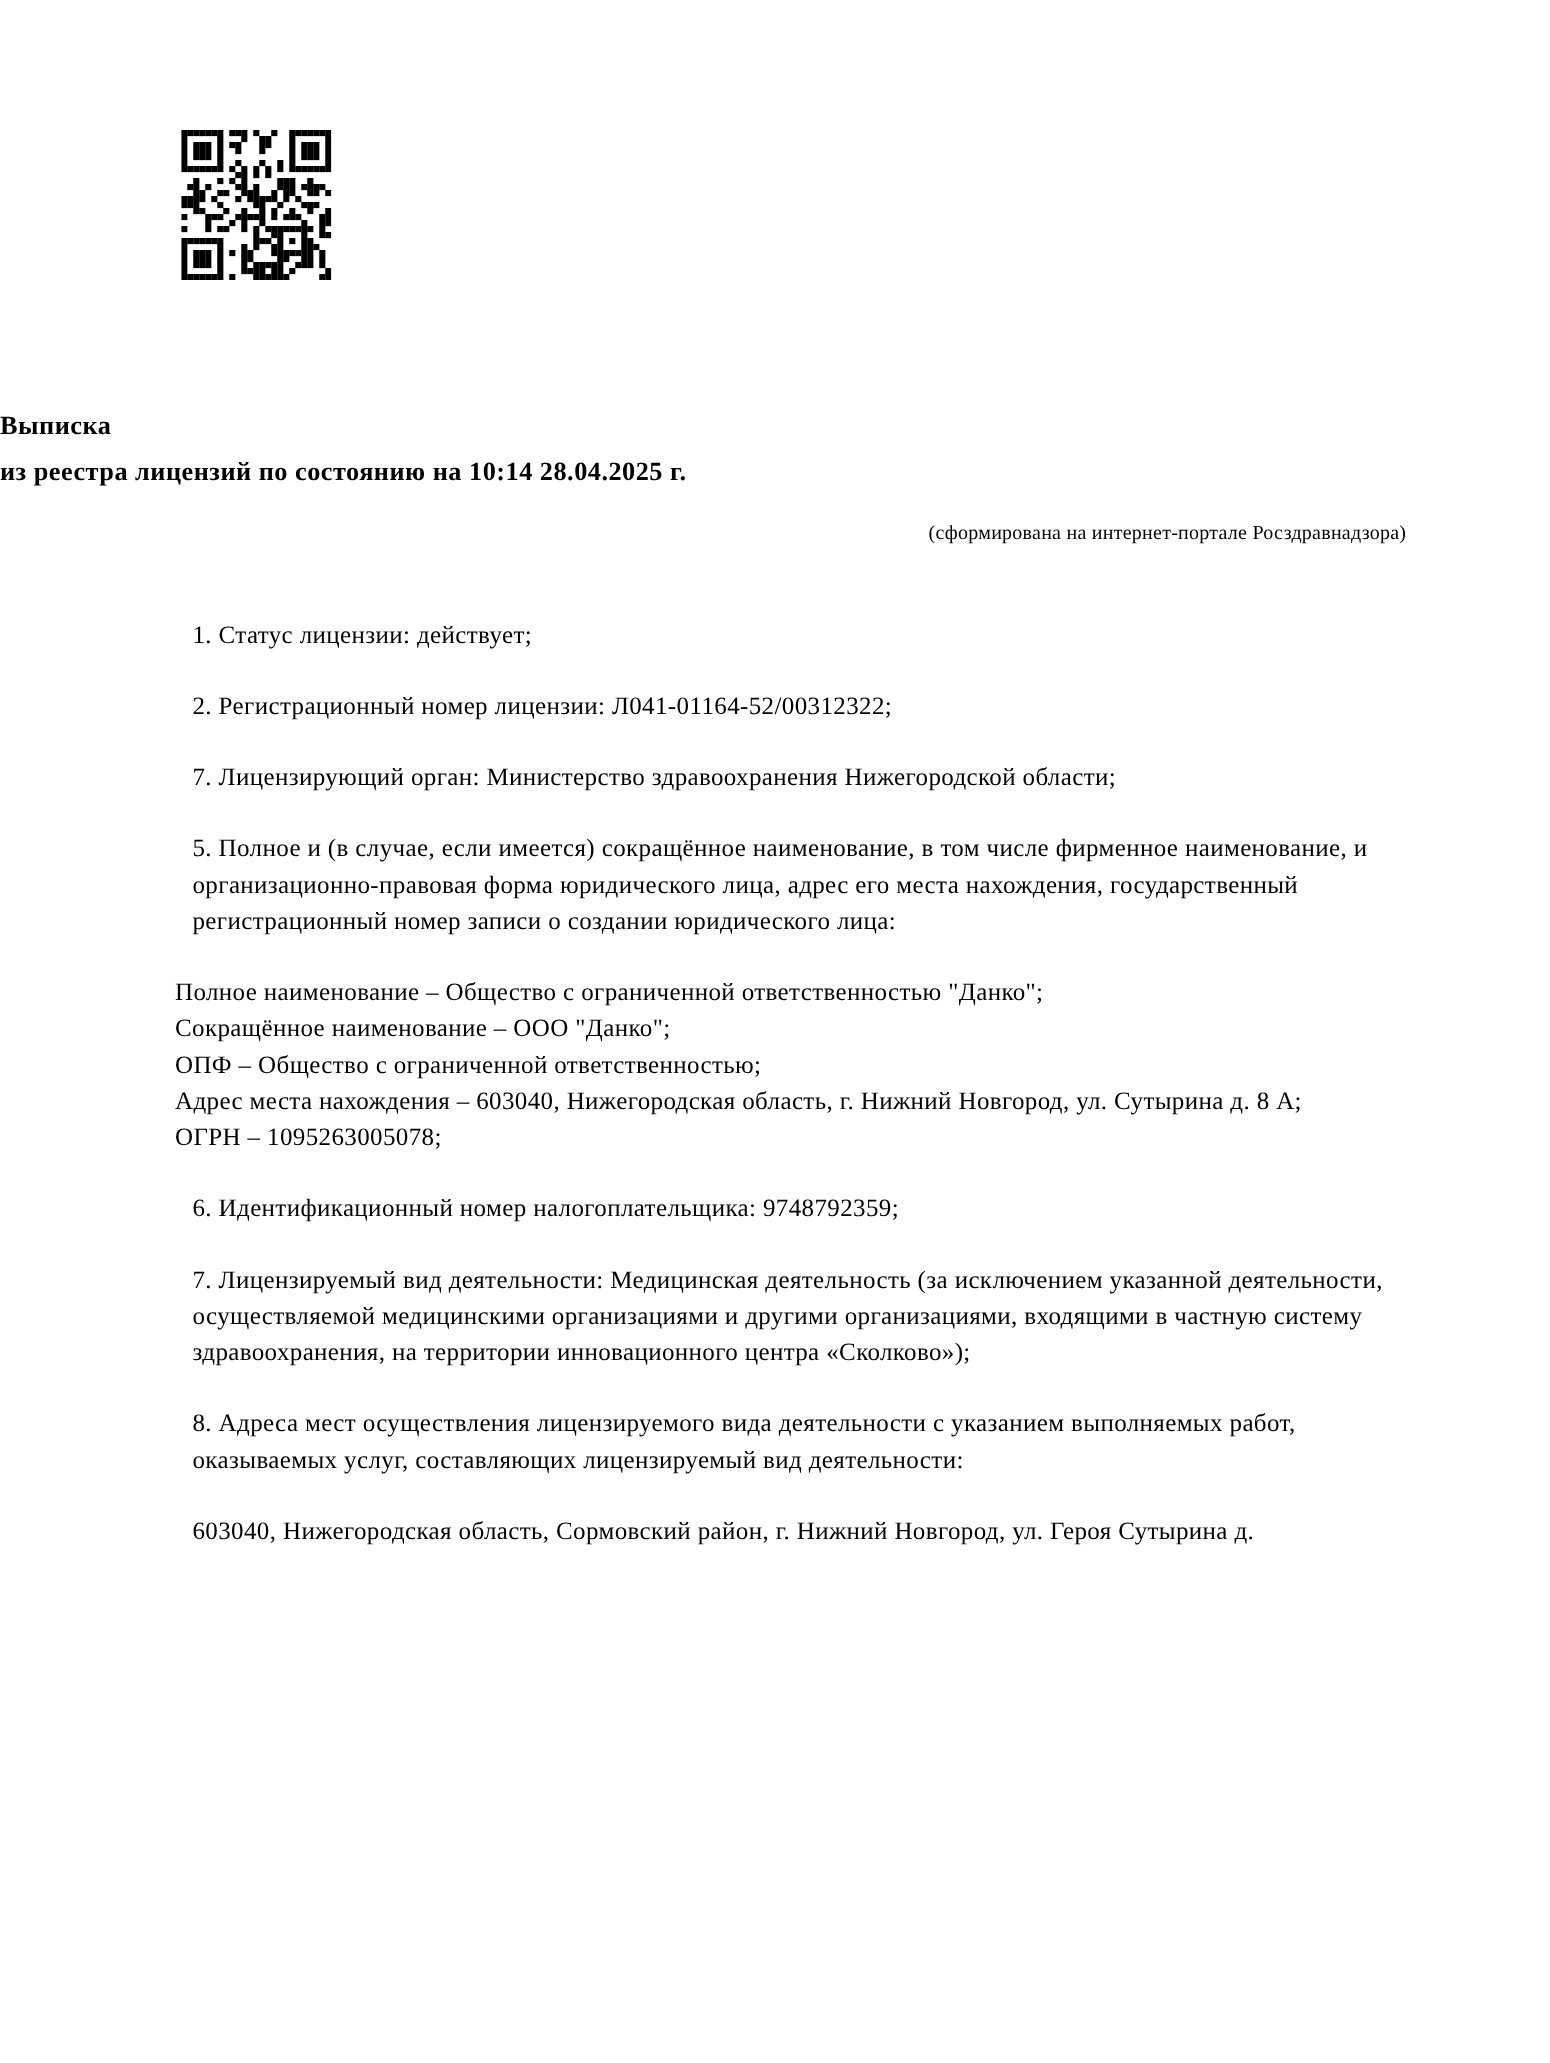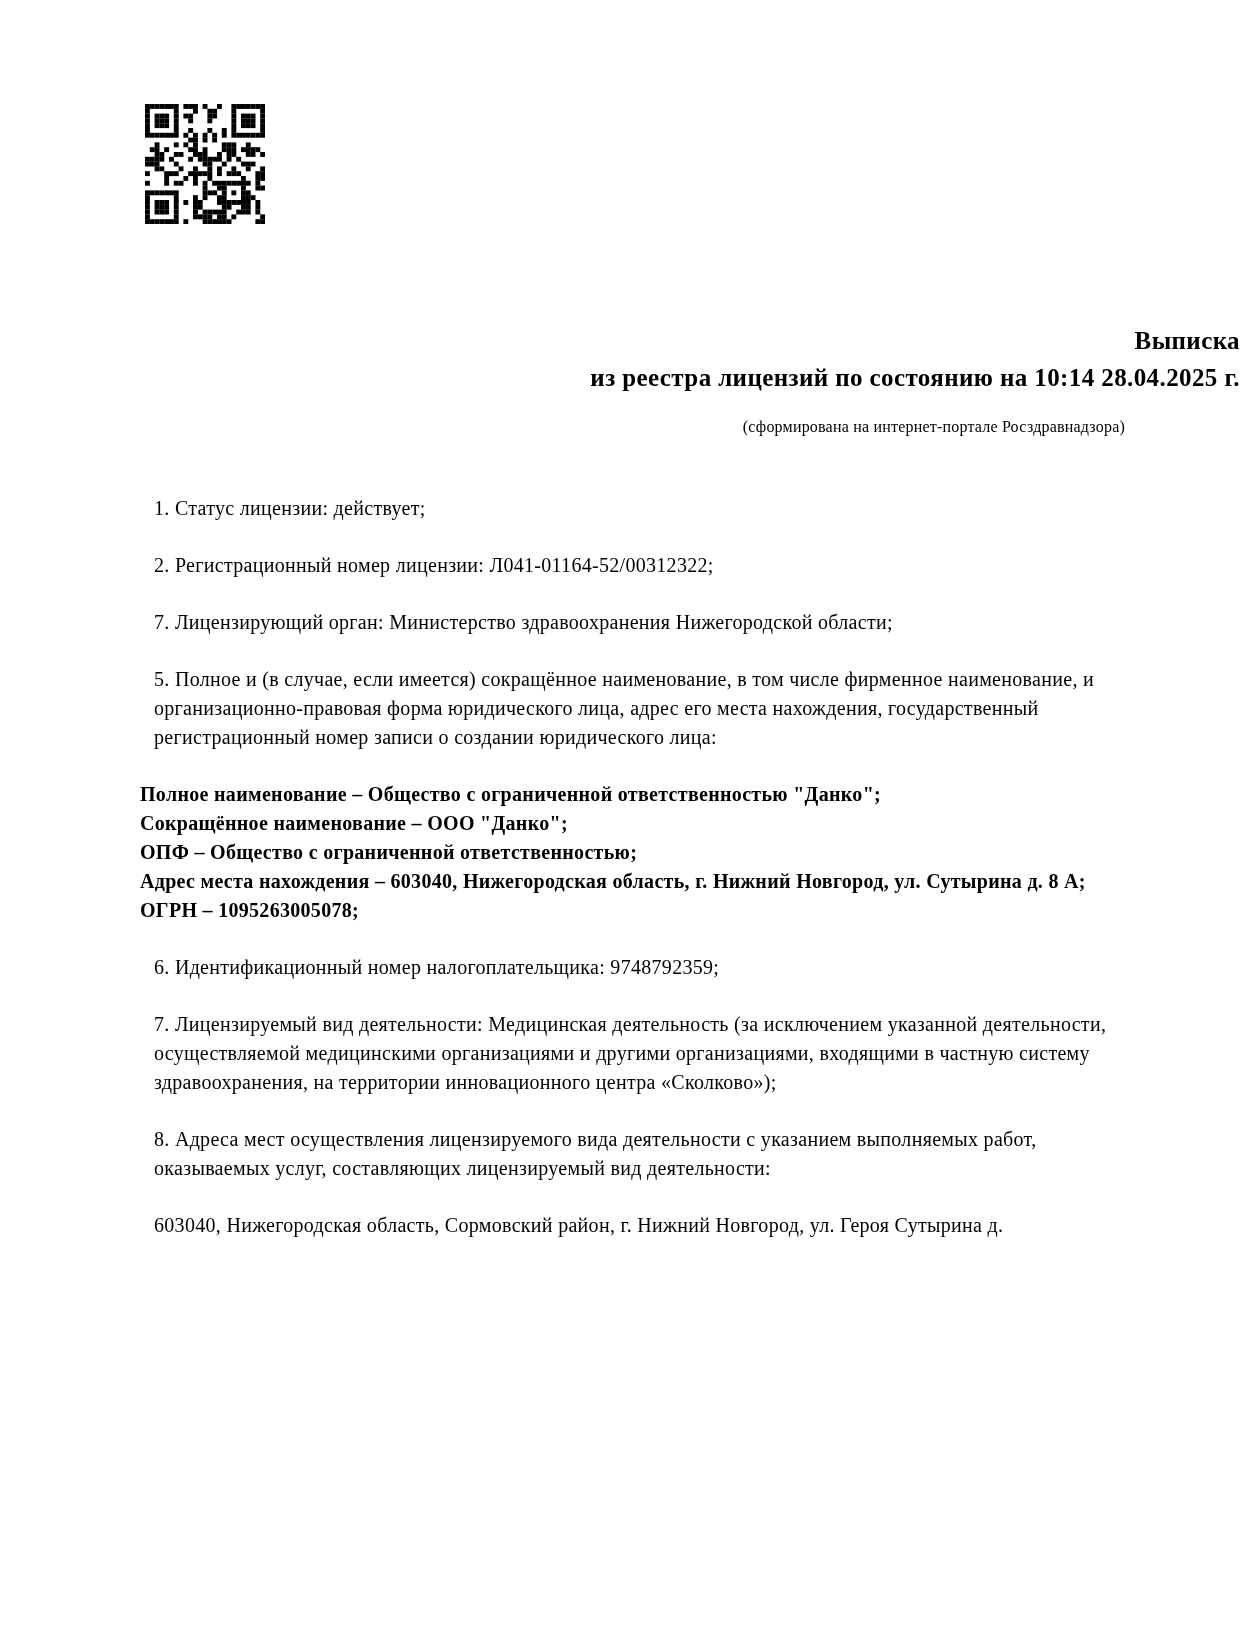--- a/index.html
+++ b/index.html
@@ -26,23 +26,23 @@
   .qr svg {
     display: block;
     width: 120px;
     height: 120px;
   }
   .title-block {
     position: absolute;
     top: 322px;
     left: 0;
     width: 100%;
-    text-align: right;
+    text-align: left;
     font-weight: bold;
-    font-size: 25px;
+    font-size: 21px;
     line-height: 37px;
     letter-spacing: 0.4px;
   }
   .subtitle {
     position: absolute;
     top: 418px;
     right: 115px;
     font-size: 16px;
     letter-spacing: 0.2px;
   }
@@ -54,21 +54,20 @@
     font-size: 20px;
     line-height: 29px;
     letter-spacing: 0.3px;
     text-align: left;
   }
   .para {
     margin: 0 0 28px 14px;
   }
   .para-block {
     margin: 0 0 28px 0;
-    font-weight: bold;
   }
 </style>
 </head>
 <body>
 
 <div class="page">
 
   <div class="qr">
     <svg id="qr-svg" viewBox="0 0 25 25" preserveAspectRatio="none">
         <rect x="0" y="0" width="25" height="25" fill="#fff"></rect>

